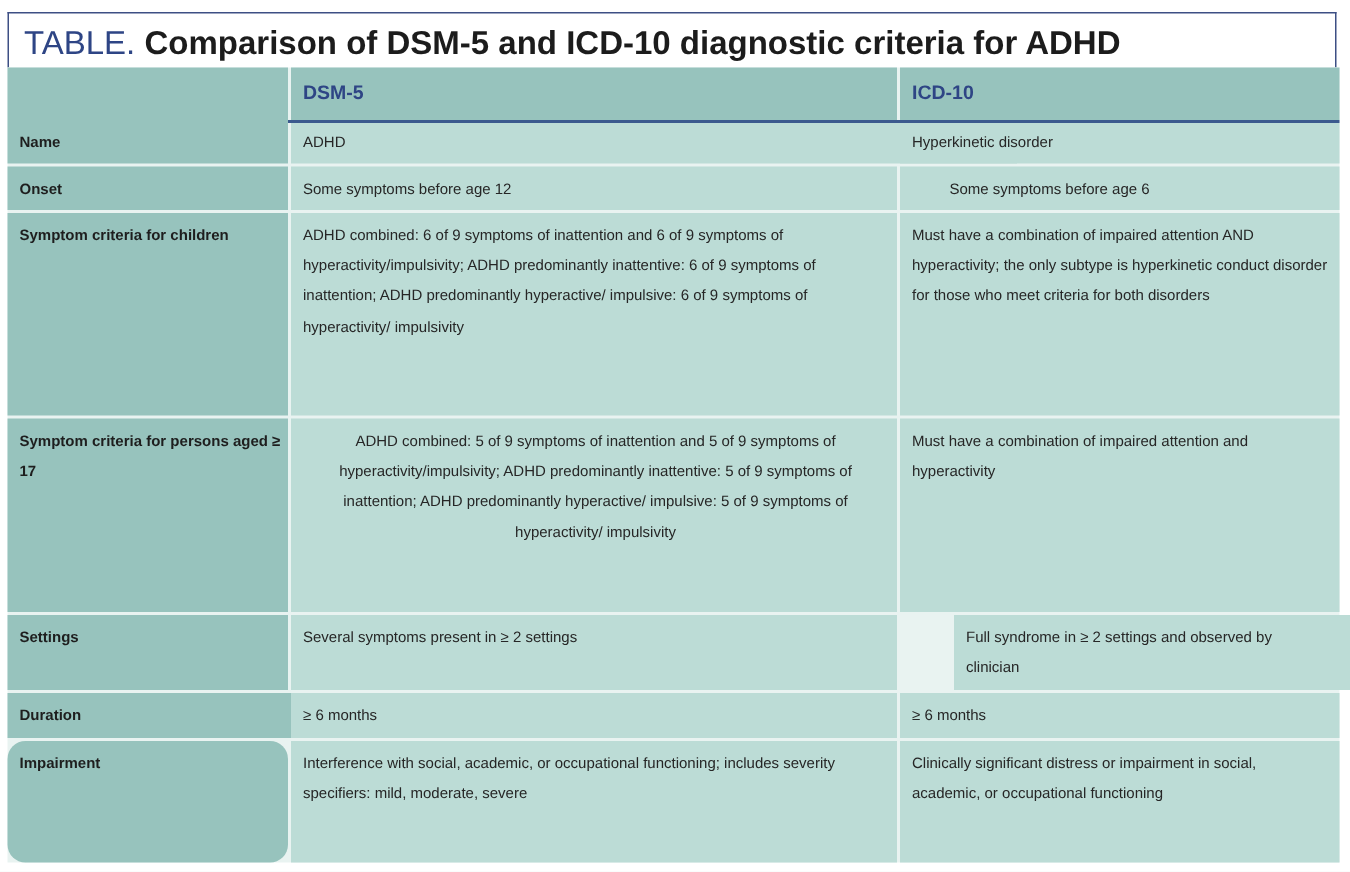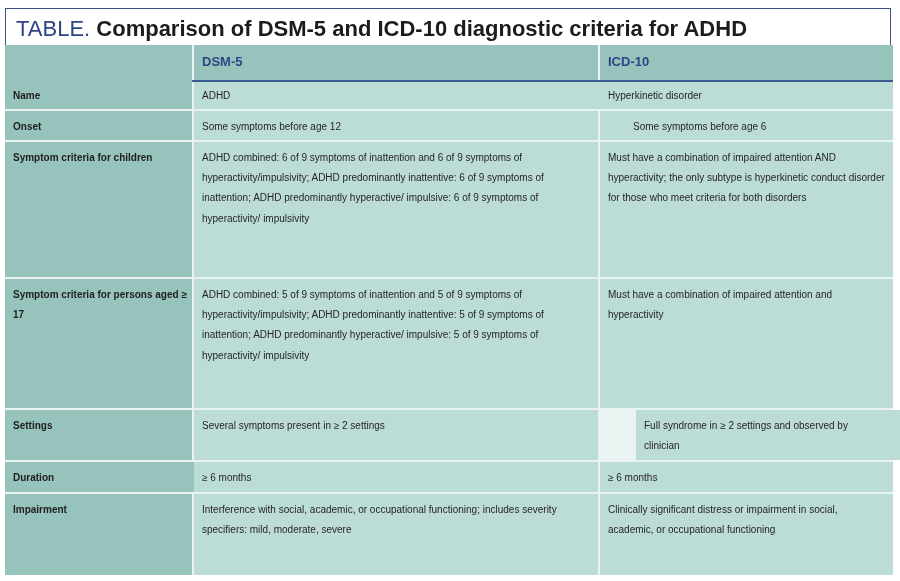--- a/index.html
+++ b/index.html
@@ -47,27 +47,27 @@
 
   <div class="cell val" style="left:595px;top:37px;width:293px;height:27px;padding-top:4px;">Hyperkinetic disorder</div>
   <div class="cell val" style="left:189px;top:66px;width:404px;height:29px;">Some symptoms before age 12</div>
   <div class="cell val" style="left:595px;top:66px;width:293px;height:29px;padding-left:33px;">Some symptoms before age 6</div>
 
   <div class="cell lab" style="left:0;top:97px;width:187px;height:135px;padding-right:20px;">Symptom criteria for children</div>
   <div class="cell val" style="left:189px;top:97px;width:404px;height:135px;padding-right:6px;">ADHD combined: 6 of 9 symptoms of inattention and 6 of 9 symptoms of hyperactivity/impulsivity; ADHD predominantly inattentive: 6 of 9 symptoms of inattention; ADHD predominantly hyperactive/ impulsive: 6 of 9 symptoms of hyperactivity/ impulsivity</div>
   <div class="cell val" style="left:595px;top:97px;width:293px;height:135px;padding-right:2px;">Must have a combination of impaired attention AND hyperactivity; the only subtype is hyperkinetic conduct disorder for those who meet criteria for both disorders</div>
 
   <div class="cell lab" style="left:0;top:234px;width:187px;height:129px;padding-right:4px;">Symptom criteria for persons aged ≥ 17</div>
-  <div class="cell val" style="left:189px;top:234px;width:404px;height:129px;padding-right:6px;">ADHD combined: 5 of 9 symptoms of inattention and 5 of 9 symptoms of hyperactivity/impulsivity; ADHD predominantly inattentive: 5 of 9 symptoms of inattention; ADHD predominantly hyperactive/ impulsive: 5 of 9 symptoms of hyperactivity/ impulsivity</div>
+  <div class="cell val" style="left:189px;top:234px;width:404px;height:129px;padding-right:6px;text-align:center;">ADHD combined: 5 of 9 symptoms of inattention and 5 of 9 symptoms of hyperactivity/impulsivity; ADHD predominantly inattentive: 5 of 9 symptoms of inattention; ADHD predominantly hyperactive/ impulsive: 5 of 9 symptoms of hyperactivity/ impulsivity</div>
   <div class="cell val" style="left:595px;top:234px;width:293px;height:129px;padding-right:60px;">Must have a combination of impaired attention and hyperactivity</div>
 
   <div class="cell lab" style="left:0;top:365px;width:187px;height:50px;">Settings</div>
   <div class="cell val" style="left:189px;top:365px;width:404px;height:50px;">Several symptoms present in ≥ 2 settings</div>
   <div class="cell val" style="left:595px;top:365px;width:293px;height:50px;padding-right:70px;margin-left:36px;">Full syndrome in ≥ 2 settings and observed by clinician</div>
 
   <div class="cell lab" style="left:0;top:417px;width:198px;height:30px;">Duration</div>
   <div class="cell val" style="left:189px;top:417px;width:404px;height:30px;">≥ 6 months</div>
   <div class="cell val" style="left:595px;top:417px;width:293px;height:30px;">≥ 6 months</div>
 
-  <div class="cell lab" style="left:0;top:449px;width:187px;height:81px;">Impairment</div>
+  <div class="cell lab" style="left:0;top:449px;width:187px;height:81px;border-radius:12px;">Impairment</div>
   <div class="cell val" style="left:189px;top:449px;width:404px;height:81px;padding-right:4px;">Interference with social, academic, or occupational functioning; includes severity specifiers: mild, moderate, severe</div>
   <div class="cell val" style="left:595px;top:449px;width:293px;height:81px;padding-right:30px;">Clinically significant distress or impairment in social, academic, or occupational functioning</div>
 </div>
 
 </body></html>

